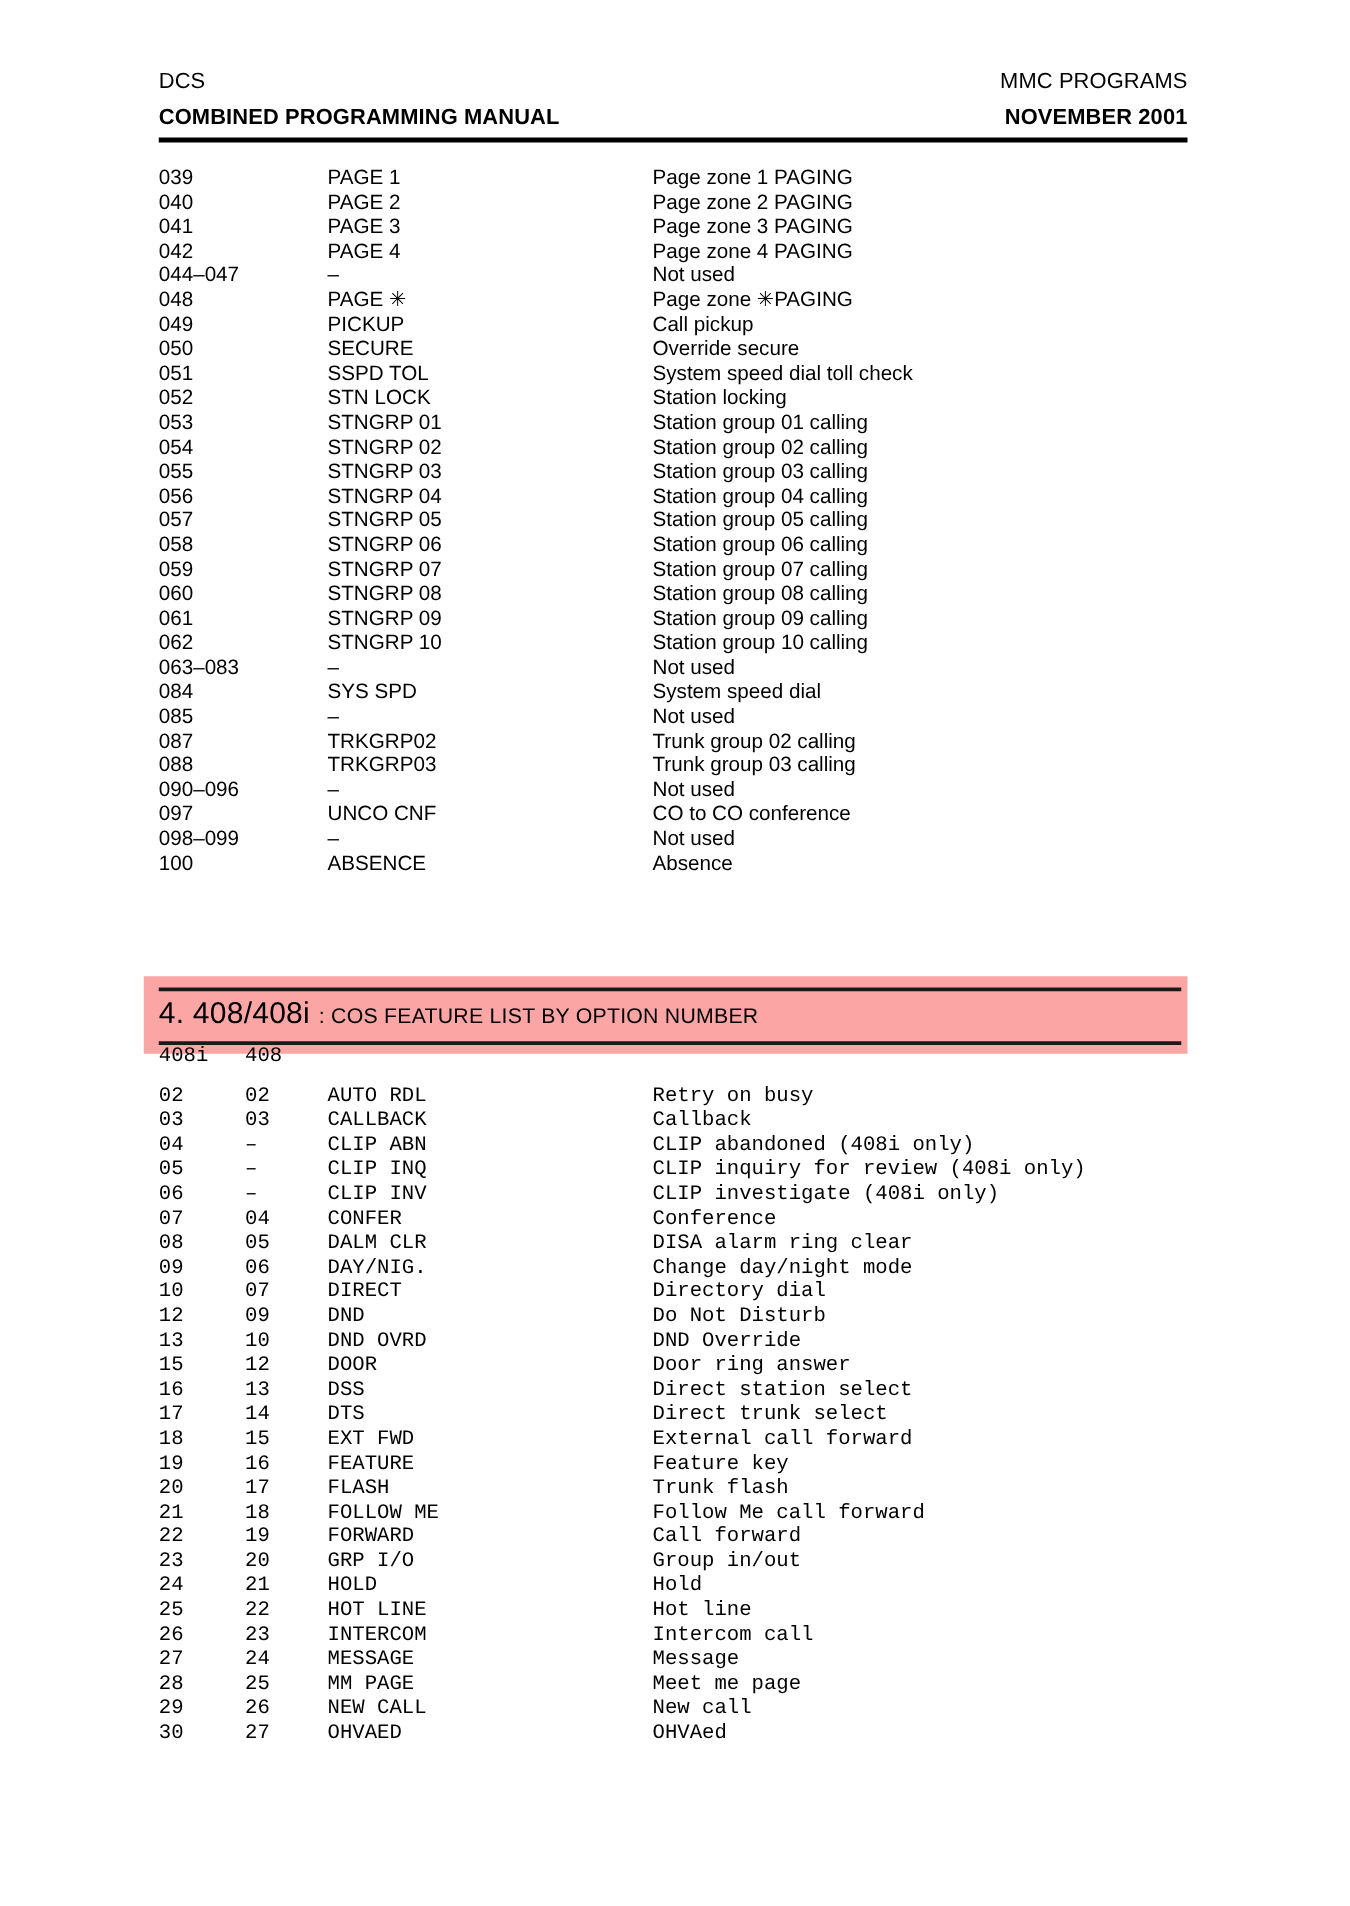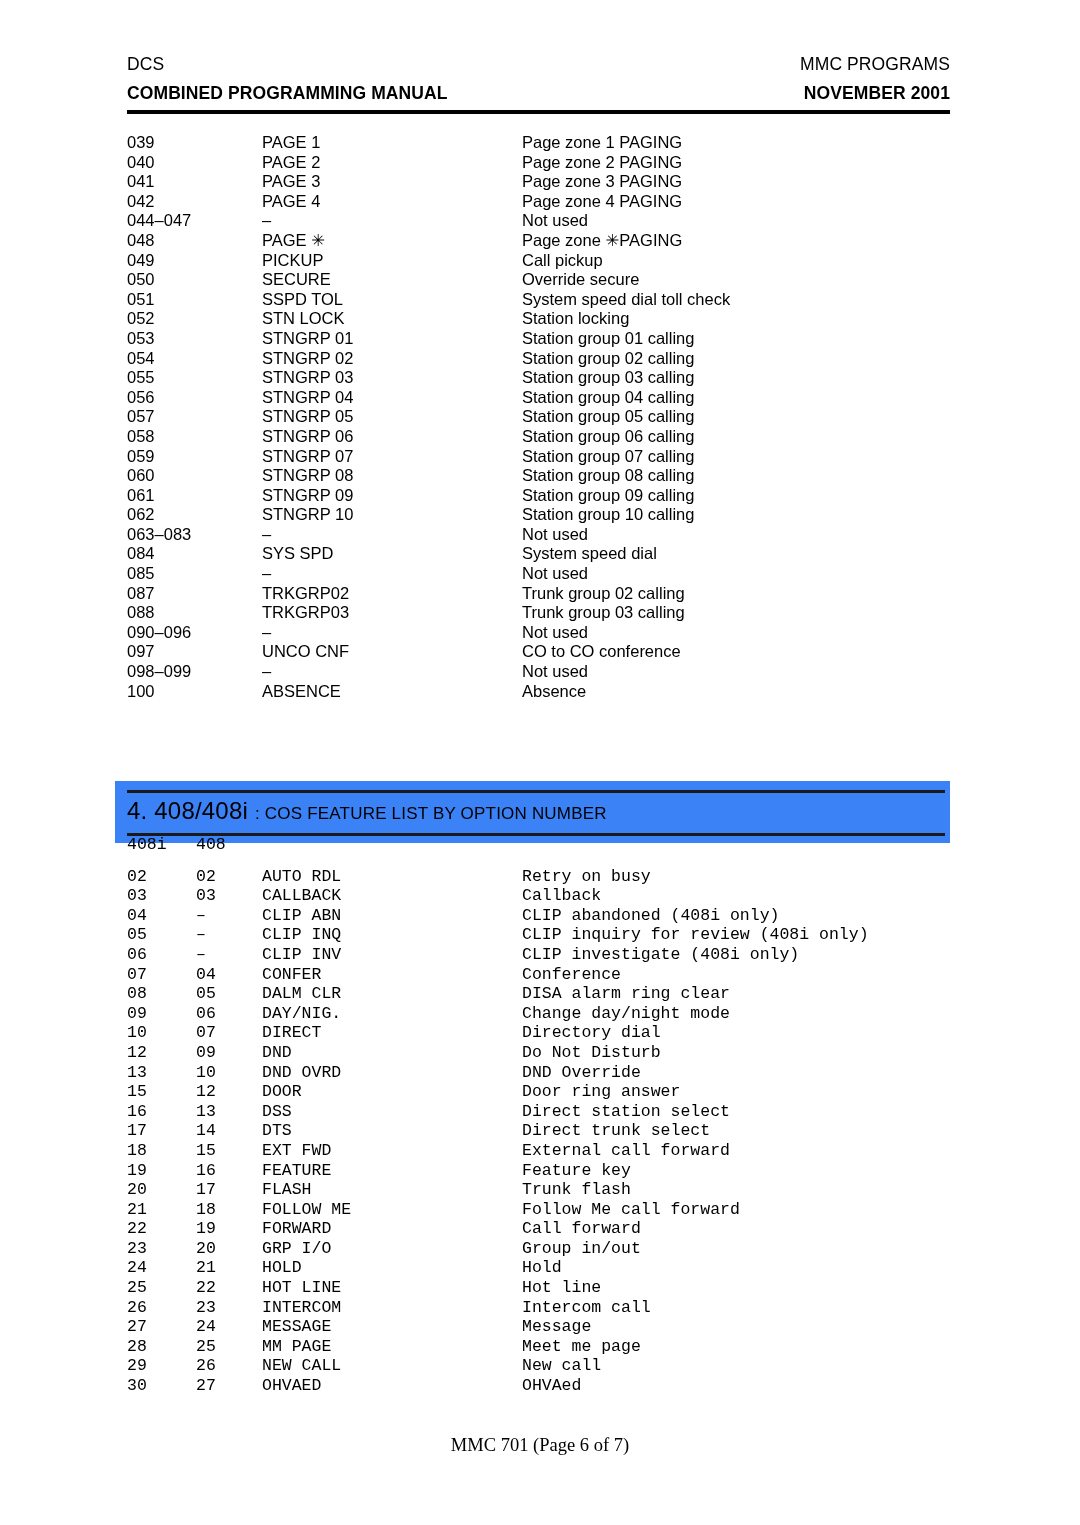--- a/index.html
+++ b/index.html
@@ -81,21 +81,21 @@
   .t2 .c-408i { left: 127px; }
   .t2 .c-408  { left: 196px; }
   .t2 .c-name { left: 262px; }
   .t2 .c-desc { left: 522px; }
 
   
   .section-band {
     position: absolute;
     left: 115px;
     width: 835px;
-    background: #3b82f6;
+    background: #fca5a5;
   }
   .band-rule {
     position: absolute;
     left: 12px;
     width: 818px;
     height: 3px;
     background: #1a1a1a;
   }
   .band-rule.top { top: 9px; }
   .band-rule.bottom { bottom: 7px; }
@@ -470,15 +470,14 @@
         <span class="cell c-desc">New call</span>
       </div>
       <div class="row">
         <span class="cell c-408i">30</span>
         <span class="cell c-408">27</span>
         <span class="cell c-name">OHVAED</span>
         <span class="cell c-desc">OHVAed</span>
       </div>
     </div>
 
-  <div class="doc-footer">MMC 701 (Page 6 of 7)</div>
 
 </div>
 
 </body></html>

